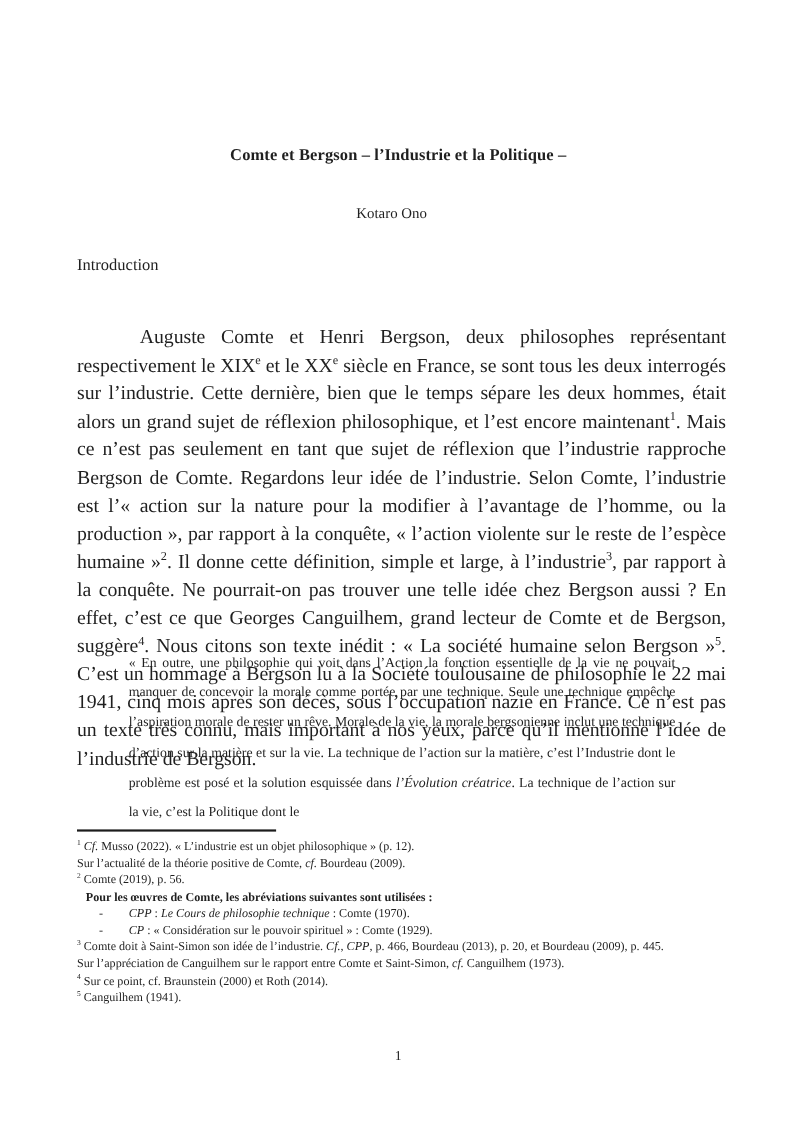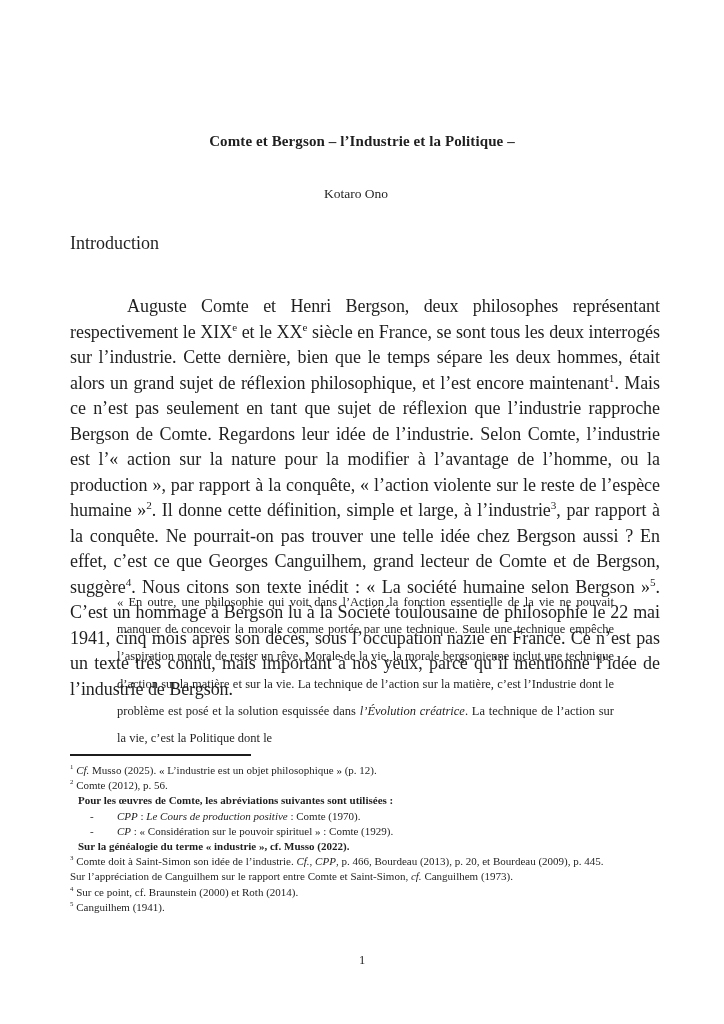--- a/index.html
+++ b/index.html
@@ -21,21 +21,21 @@
     font-weight: 700;
     letter-spacing: 0.1px;
   }
   .author {
     left: 0; right: 12px; top: 174px;
     text-align: center;
     font-size: 13.5px;
   }
   .section {
     left: 70px; top: 221px;
-    font-size: 18px;
+    font-size: 15px;
   }
   .para {
     left: 70px; top: 264px;
     width: 590px;
     font-size: 18px;
     line-height: 25.5px;
     text-align: justify;
     text-indent: 57px;
     letter-spacing: -0.05px;
   }
@@ -76,25 +76,25 @@
 <body>
 
 <div class="page">
   <div class="abs title">Comte et Bergson – l’Industrie et la Politique –</div>
   <div class="abs author">Kotaro Ono</div>
   <div class="abs section">Introduction</div>
   <p class="abs para"><span>Auguste Comte et Henri Bergson, deux philosophes représentant respectivement le XIX</span><sup>e</sup><span> et le XX</span><sup>e</sup><span> siècle en France, se sont tous les deux interrogés sur l’industrie. Cette dernière, bien que le temps sépare les deux hommes, était alors un grand sujet de réflexion philosophique, et l’est encore maintenant</span><sup>1</sup><span>. Mais ce n’est pas seulement en tant que sujet de réflexion que l’industrie rapproche Bergson de Comte. Regardons leur idée de l’industrie. Selon Comte, l’industrie est l’« action sur la nature pour la modifier à l’avantage de l’homme, ou la production », par rapport à la conquête, « l’action violente sur le reste de l’espèce humaine »</span><sup>2</sup><span>. Il donne cette définition, simple et large, à l’industrie</span><sup>3</sup><span>, par rapport à la conquête. Ne pourrait-on pas trouver une telle idée chez Bergson aussi ? En effet, c’est ce que Georges Canguilhem, grand lecteur de Comte et de Bergson, suggère</span><sup>4</sup><span>. Nous citons son texte inédit : « La société humaine selon Bergson »</span><sup>5</sup><span>. C’est un hommage à Bergson lu à la Société toulousaine de philosophie le 22 mai 1941, cinq mois après son décès, sous l’occupation nazie en France. Ce n’est pas un texte très connu, mais important à nos yeux, parce qu’il mentionne l’idée de l’industrie de Bergson.</span></p>
   <div class="abs quote"><span>« En outre, une philosophie qui voit dans l’Action la fonction essentielle de la vie ne pouvait manquer de concevoir la morale comme portée par une technique. Seule une technique empêche l’aspiration morale de rester un rêve. Morale de la vie, la morale bergsonienne inclut une technique d’action sur la matière et sur la vie. La technique de l’action sur la matière, c’est l’Industrie dont le problème est posé et la solution esquissée dans </span><span style="font-style: italic;">l’Évolution créatrice</span><span>. La technique de l’action sur la vie, c’est la Politique dont le</span></div>
   <div class="abs fn-sep"></div>
   <div class="abs footnotes" id="footnotes">
-      <div class="fn-line"><sup>1</sup><span> </span><span style="font-style: italic;">Cf.</span><span> Musso (2025). « L’industrie est un objet philosophique » (p. 12).</span></div>
-      <div class="fn-line"><sup>2</sup><span> Comte (2012), p. 56.</span></div>
+      <div class="fn-line"><sup>1</sup><span> </span><span style="font-style: italic;">Cf.</span><span> Musso (2022). « L’industrie est un objet philosophique » (p. 12).</span></div>
+      <div class="fn-line"><span>Sur l’actualité de la théorie positive de Comte, </span><span style="font-style: italic;">cf.</span><span> Bourdeau (2009).</span></div>
+      <div class="fn-line"><sup>2</sup><span> Comte (2019), p. 56.</span></div>
       <div class="fn-line sub"><span>Pour les œuvres de Comte, les abréviations suivantes sont utilisées :</span></div>
-      <div class="fn-line item"><span class="dash">-</span><span style="font-style: italic;">CPP</span><span> : </span><span style="font-style: italic;">Le Cours de production positive</span><span> : Comte (1970).</span></div>
+      <div class="fn-line item"><span class="dash">-</span><span style="font-style: italic;">CPP</span><span> : </span><span style="font-style: italic;">Le Cours de philosophie technique</span><span> : Comte (1970).</span></div>
       <div class="fn-line item"><span class="dash">-</span><span style="font-style: italic;">CP</span><span> : « Considération sur le pouvoir spirituel » : Comte (1929).</span></div>
-      <div class="fn-line sub"><span>Sur la généalogie du terme « industrie », cf. Musso (2022).</span></div>
       <div class="fn-line"><sup>3</sup><span> Comte doit à Saint-Simon son idée de l’industrie. </span><span style="font-style: italic;">Cf.</span><span>, </span><span style="font-style: italic;">CPP</span><span>, p. 466, Bourdeau (2013), p. 20, et Bourdeau (2009), p. 445.</span></div>
       <div class="fn-line"><span>Sur l’appréciation de Canguilhem sur le rapport entre Comte et Saint-Simon, </span><span style="font-style: italic;">cf.</span><span> Canguilhem (1973).</span></div>
       <div class="fn-line"><sup>4</sup><span> Sur ce point, cf. Braunstein (2000) et Roth (2014).</span></div>
       <div class="fn-line"><sup>5</sup><span> Canguilhem (1941).</span></div>
     </div>
   <div class="abs page-number">1</div>
 </div>
 
 </body></html>

